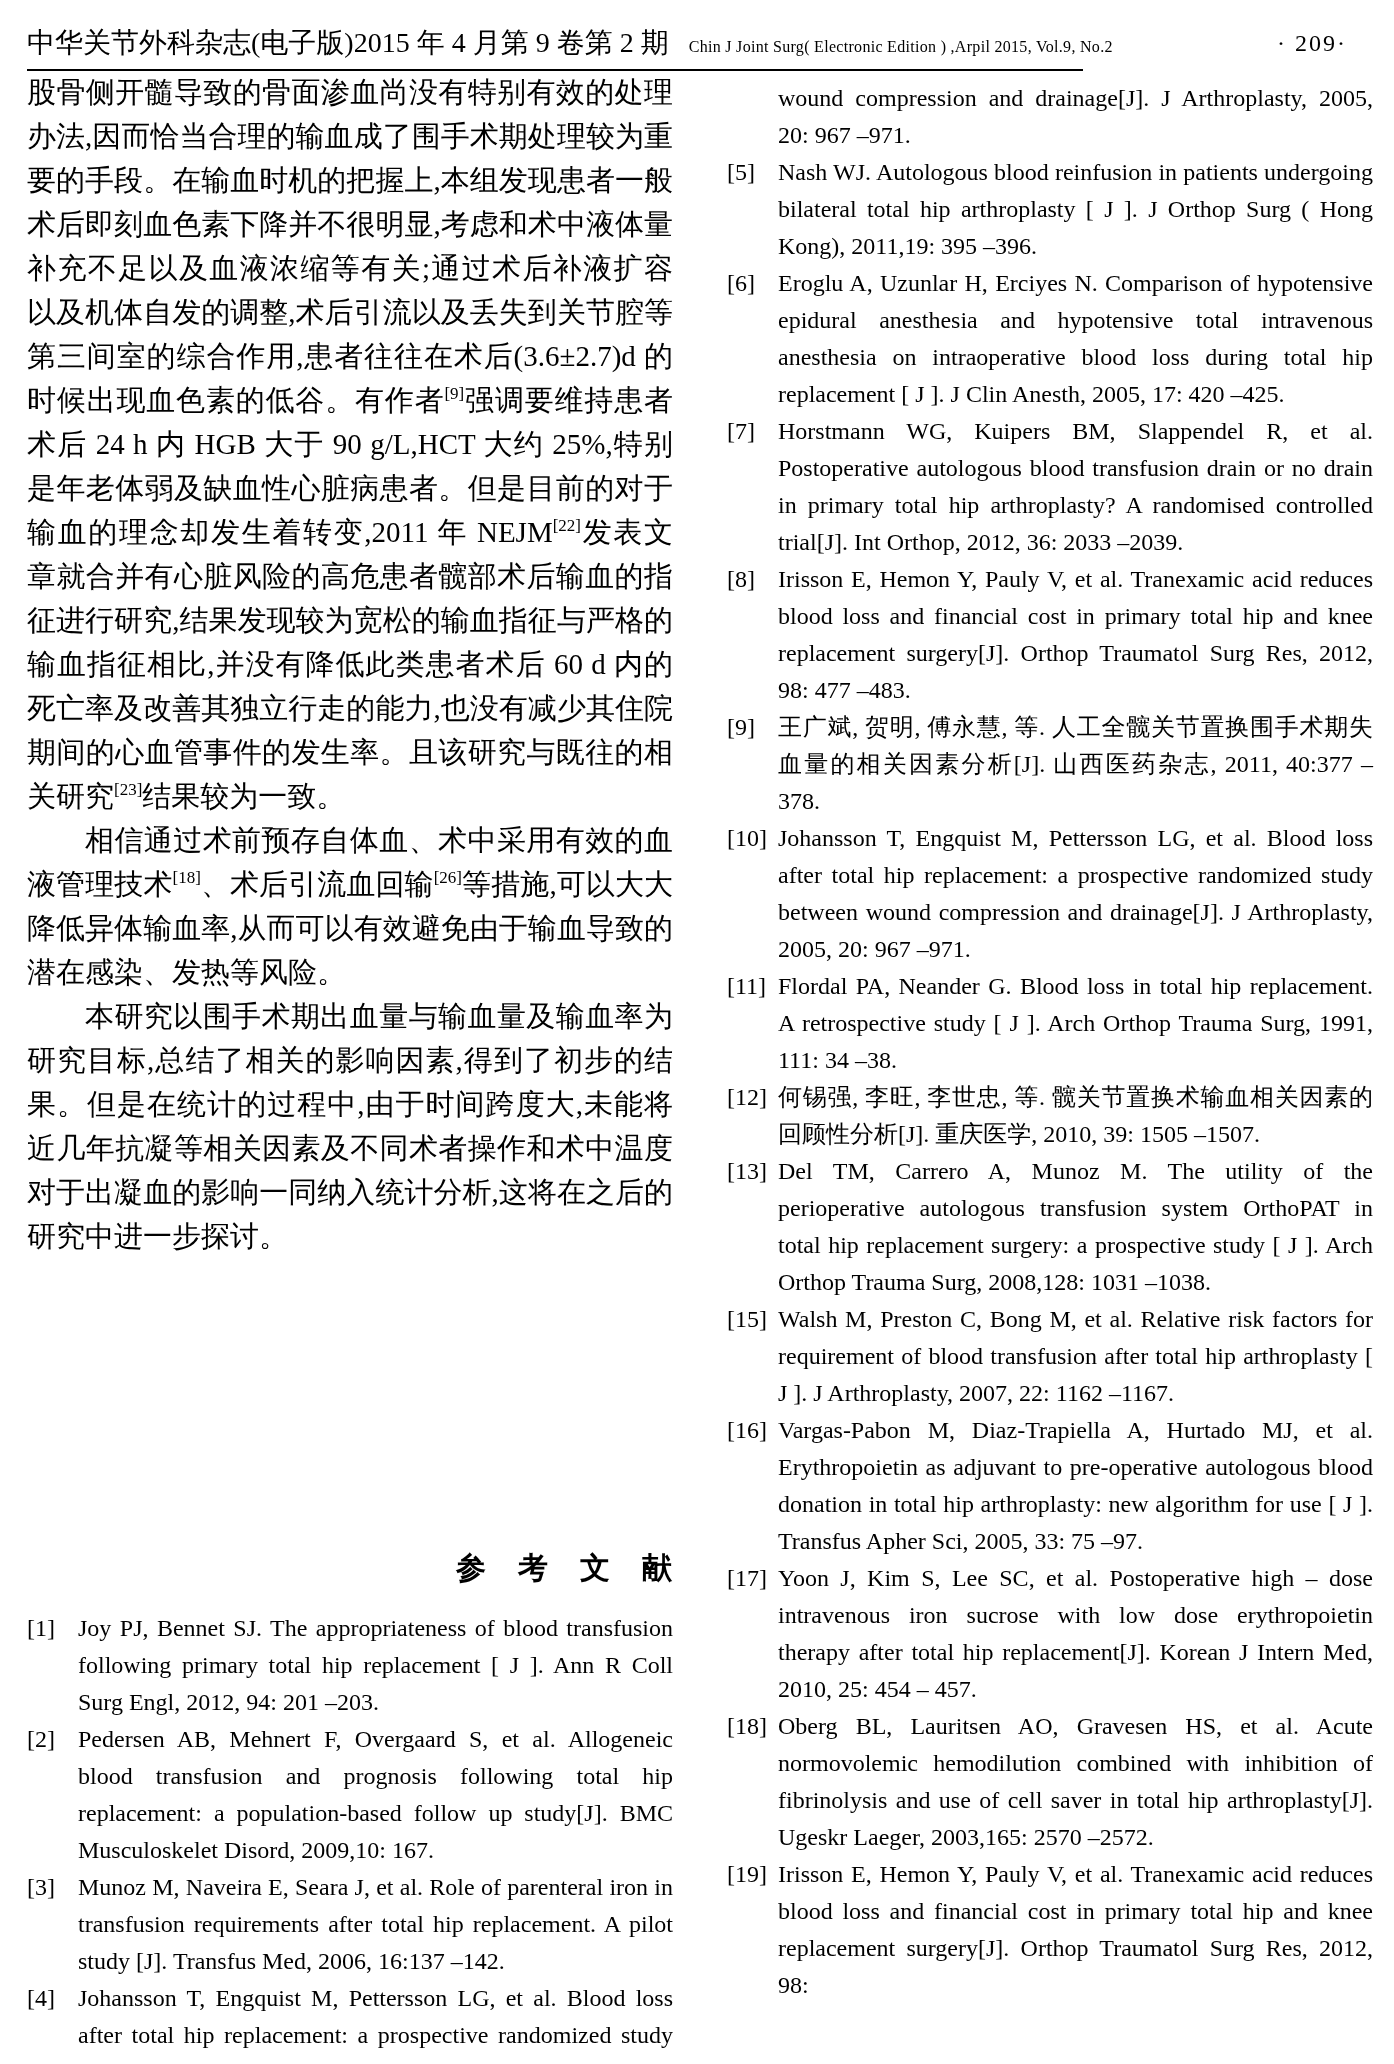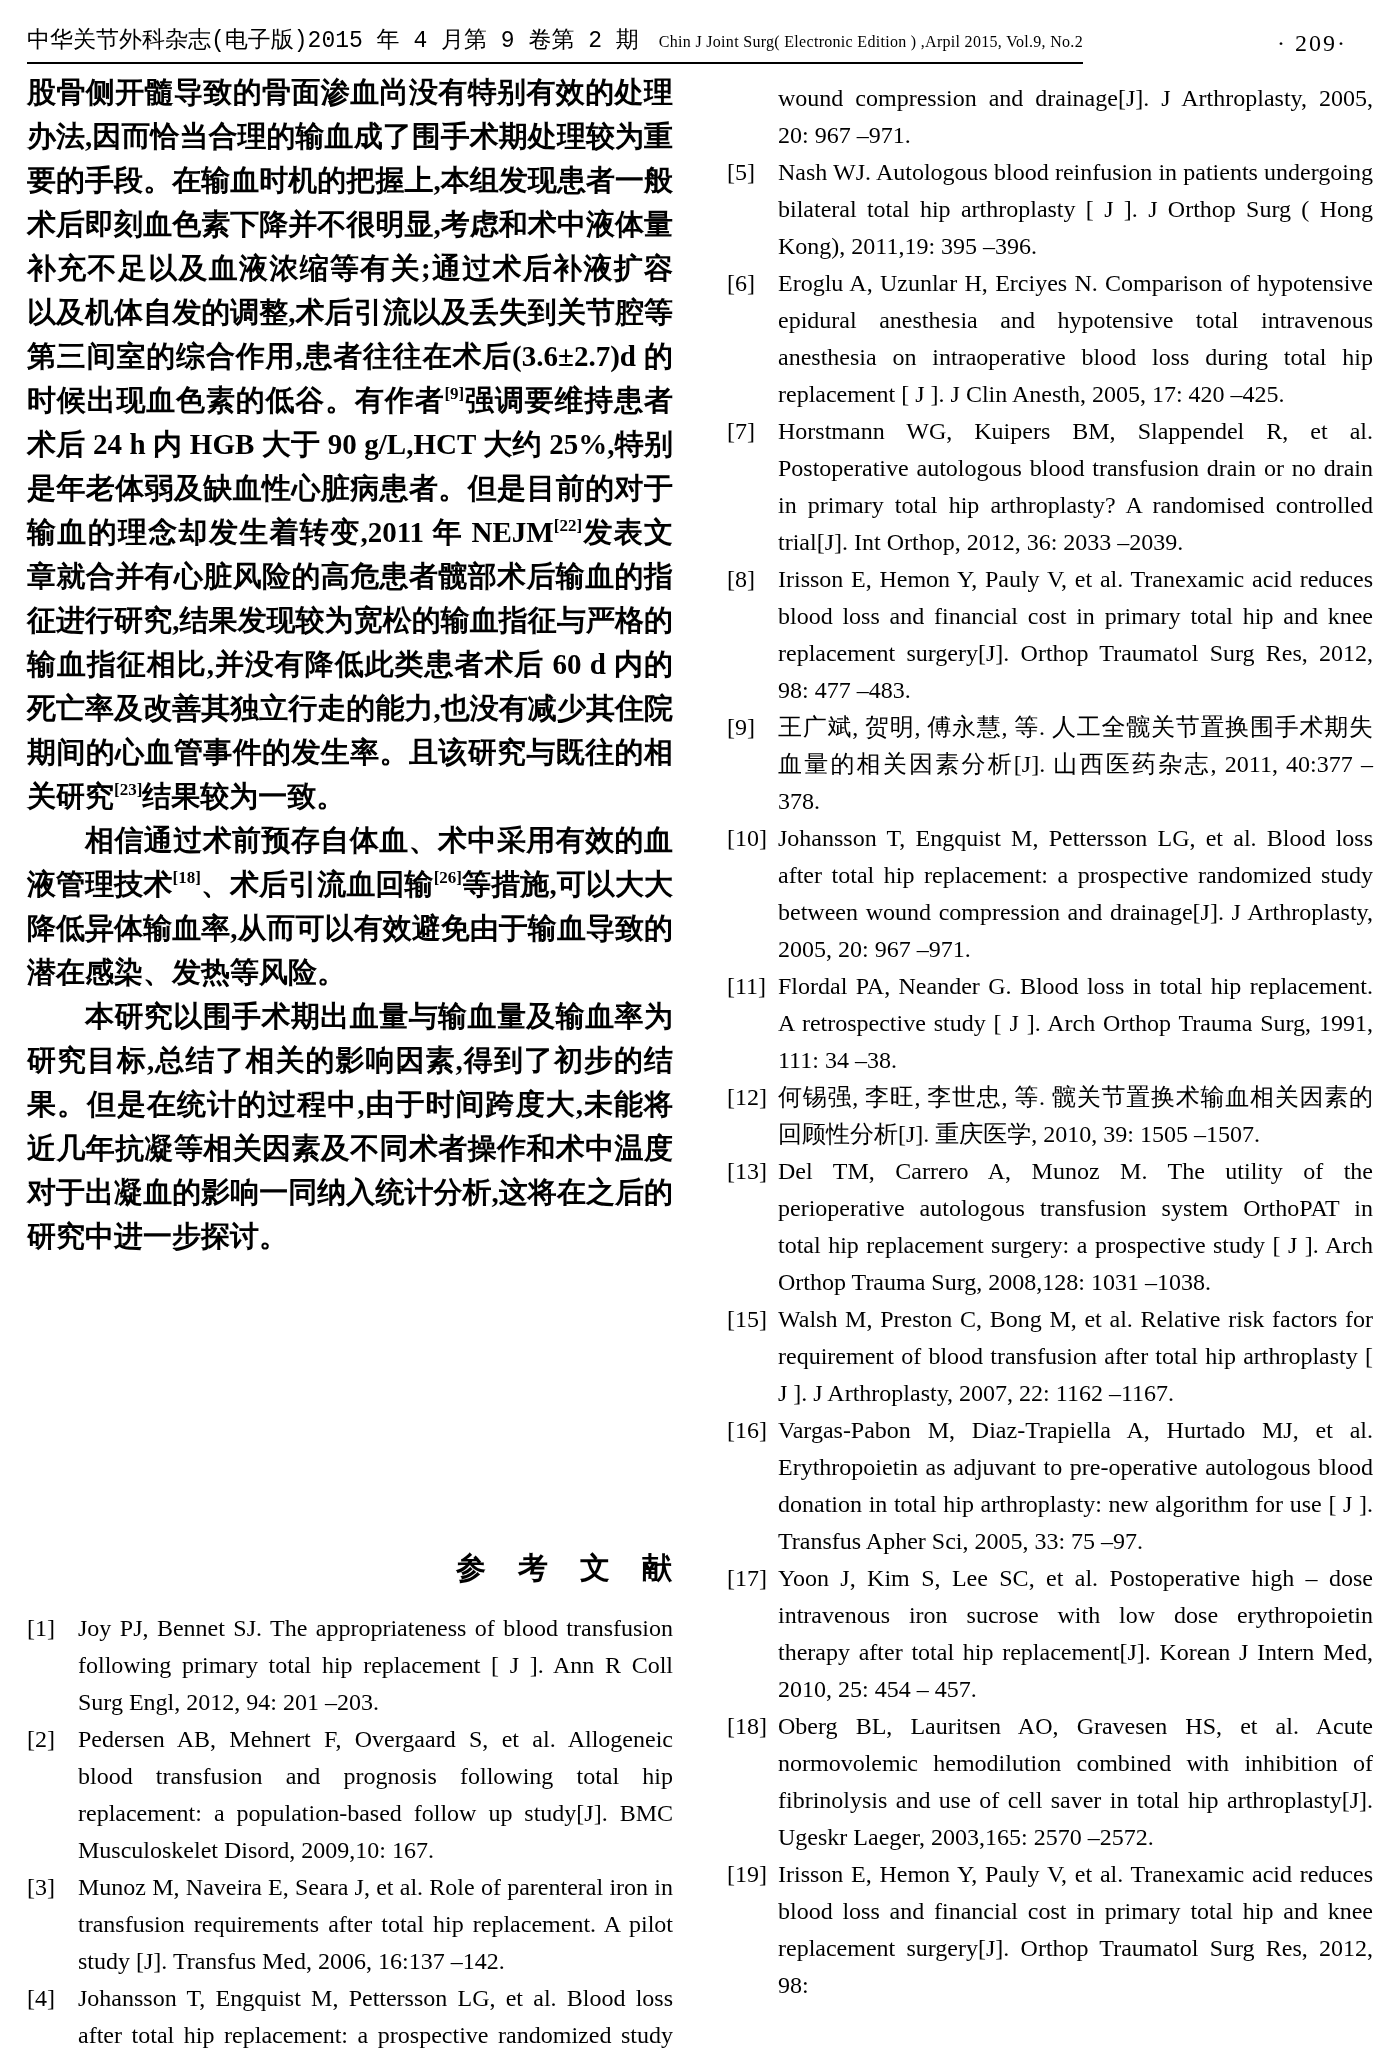--- a/index.html
+++ b/index.html
@@ -12,35 +12,34 @@
     color:#000;
   }
   
   .masthead{
     position:absolute;left:27px;top:24px;width:1056px;
     border-bottom:2px solid #000;
     padding-bottom:7px;
     display:flex;align-items:baseline;gap:20px;
     white-space:nowrap;
   }
-  .masthead .cn{font-size:23px;font-family:Liberation Mono, monospace;}
+  .masthead .cn{font-size:28px;}
   .masthead .en{font-size:16px;letter-spacing:.3px;}
   .page-num{
     position:absolute;left:1237px;top:30px;width:110px;
     font-size:24px;text-align:right;letter-spacing:2px;
   }
   
   .paras{
     position:absolute;left:27px;top:70px;width:646px;
   }
   .paras p{
     margin:0;
     font-size:29px;line-height:44px;
     text-align:justify;
-    font-weight:bold;
   }
   .paras p.indent{text-indent:58px;}
   .paras sup, .ref sup{
     font-size:17px;line-height:0;vertical-align:super;
   }
   .refs-heading{
     position:absolute;left:27px;top:1548px;width:646px;margin:0;
     text-align:right;
     font-size:30px;font-weight:bold;
     letter-spacing:1px;

